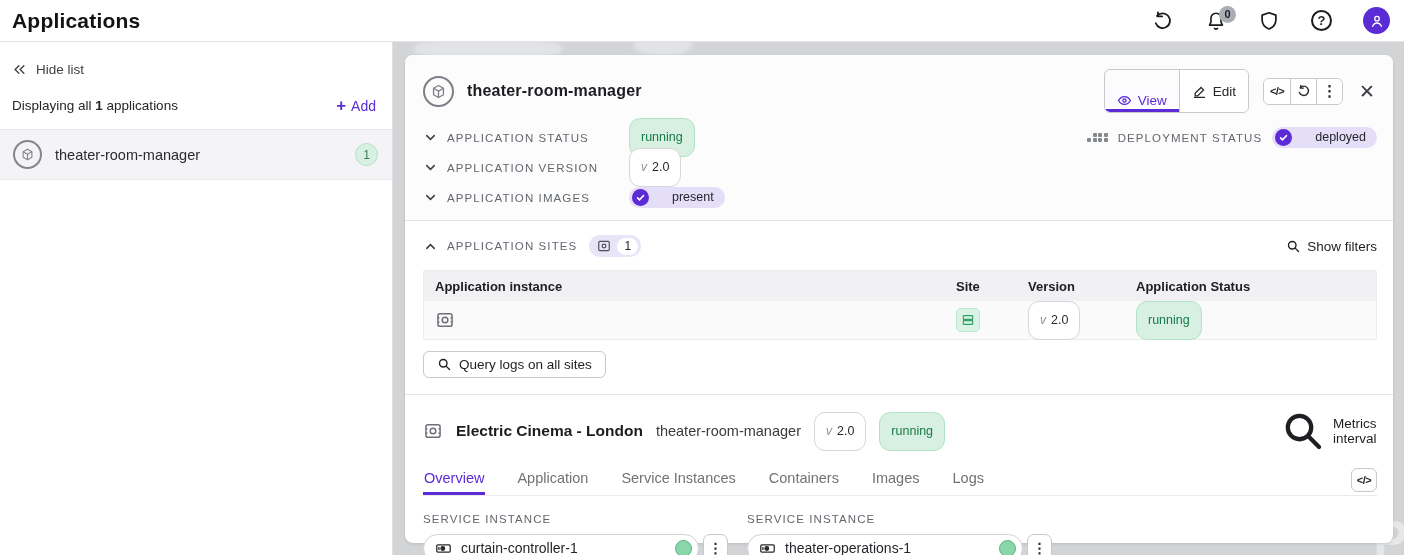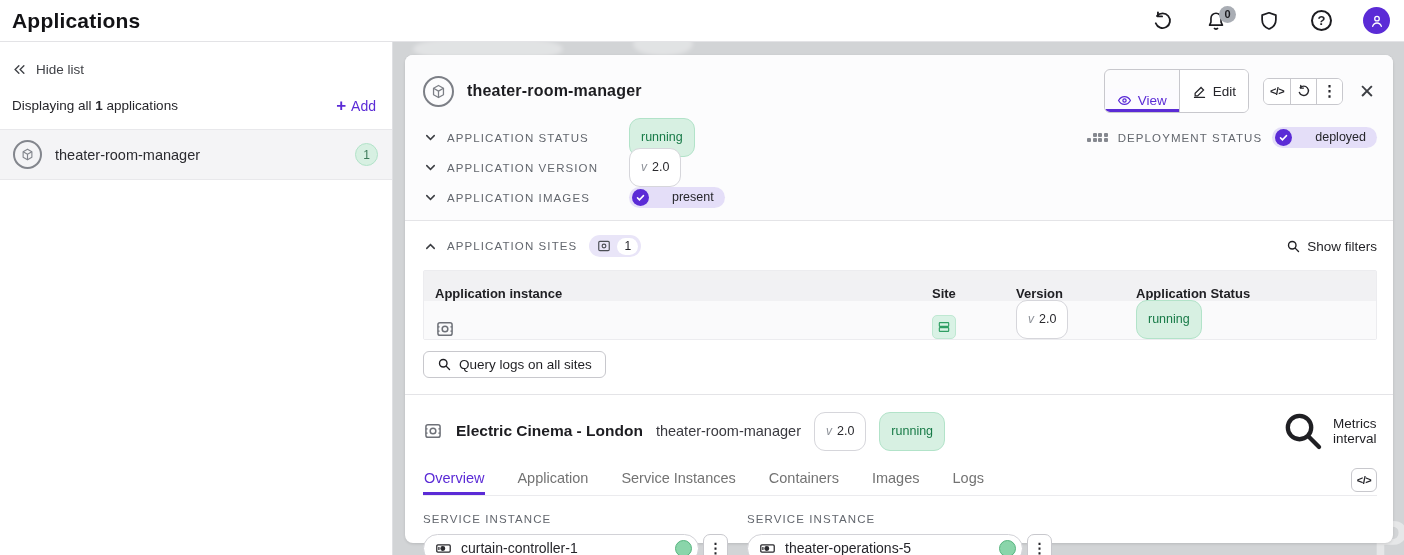--- a/index.html
+++ b/index.html
@@ -110,21 +110,21 @@
   .sites-count { display:flex; align-items:center; gap:6px; background:#e9e5f8;
     border-radius:13px; padding:2.5px 3px 2.5px 8px; }
   .sites-count svg { width:14px; height:14px; color:#4b4e54; }
   .sites-count .num { background:#fff; border-radius:9px; min-width:21px; height:17px; font-size:12px;
     display:flex; align-items:center; justify-content:center; color:#26262b; padding:0 4px; }
   .show-filters { margin-left:auto; display:flex; align-items:center; gap:6px; font-size:13.5px;
     color:#1f1f23; cursor:pointer; }
   .show-filters svg, .textbtn svg { width:15px; height:15px; }
 
   .table { margin-top:13px; border:1px solid #ececef; border-radius:2px; }
-  .t-row { display:flex; align-items:flex-end;gap:12px; }
+  .t-row { display:flex; align-items:center; }
   .t-head { background:#f1f1f3; font-weight:700; font-size:13px; height:30px; color:#202024; }
   .t-body { background:#fafafb; height:38px; font-size:13.5px; }
   .c-instance { flex:1 1 auto; padding-left:11px; display:flex; align-items:center; gap:11px; }
   .c-site { width:72px; flex-shrink:0; }
   .c-version { width:108px; flex-shrink:0; }
   .c-status { width:240px; flex-shrink:0; }
   .inst-icon { width:20px; height:20px; color:#6e7178; }
   .inst-icon svg { width:20px; height:20px; display:block; }
   .inst-id { font-style:italic; color:#9a9da3; }
   .site-chip { width:24px; height:24px; background:#d9f2e5; border:1px solid #bfe8d2; border-radius:5px;
@@ -470,21 +470,21 @@
           </div>
           <div class="svc-col">
             <div class="svc-label">SERVICE INSTANCE</div>
             <div class="svc-row">
               <span class="svc-pill">
                 <svg class="svcicon" viewBox="0 0 24 24" fill="none" stroke="currentColor" stroke-width="1.8">
                   <rect x="2.5" y="7" width="19" height="10" rx="1.5"></rect>
                     <circle cx="11" cy="12" r="2.6" fill="currentColor"></circle>
                     <path d="M5.5 10v4"></path>
                 </svg>
-                <span class="svc-name">theater-operations-5</span>
+                <span class="svc-name">theater-operations-1</span>
                 <span class="status-dot"></span>
               </span>
               <span class="svc-kebab">
                 <span>⋮</span>
               </span>
             </div>
           </div>
         </div>
       </div>
     </section>

